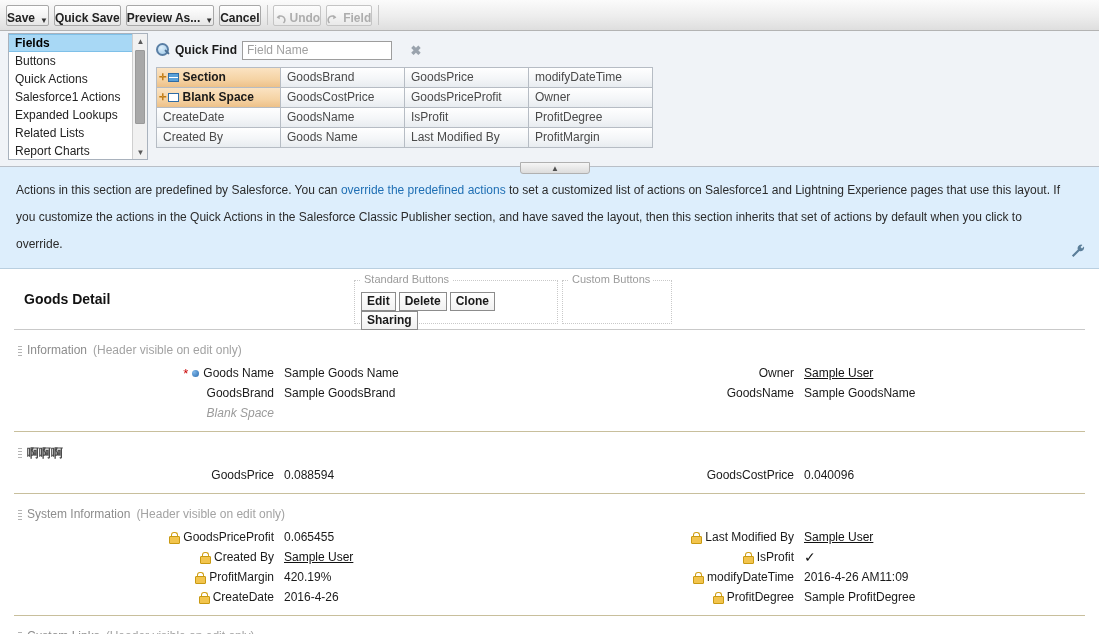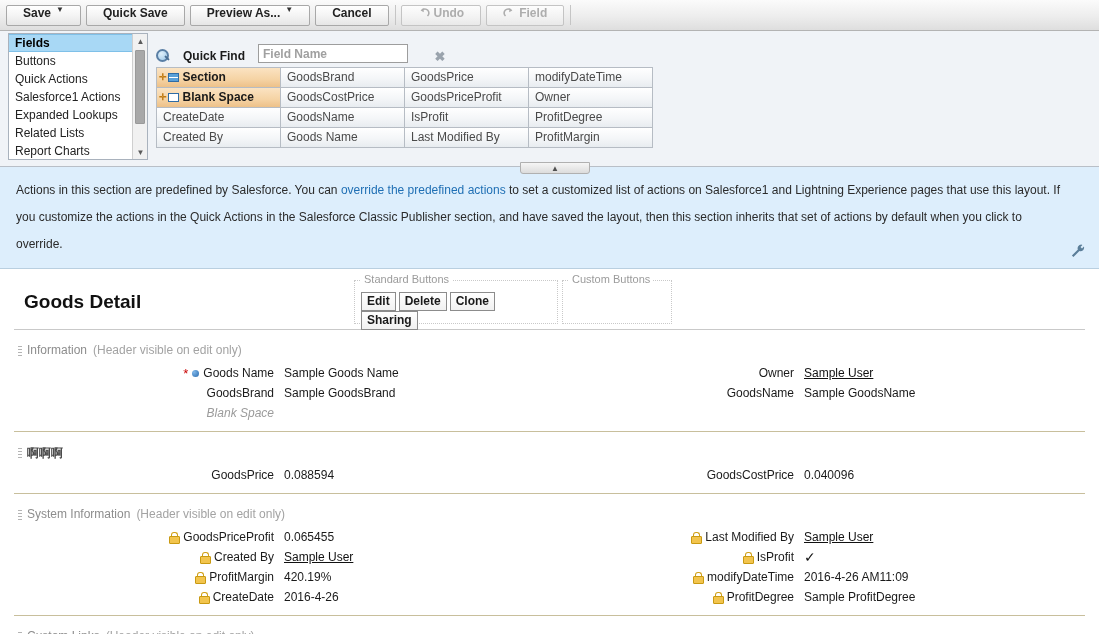--- a/index.html
+++ b/index.html
@@ -24,22 +24,22 @@
     gap: 0px;
   }
   .tbtn {
     height: 21px;
     background: linear-gradient(to bottom,#ffffff 0%, #f4f4f4 50%, #e6e6e6 100%);
     border: 1px solid #a8a8a8;
     border-radius: 2px;
     font-size: 12px;
     font-weight: bold;
     color: #222;
-    padding: 0 16px;
-    display: flex; align-items: flex-start;
+    padding: 0 0;
+    display: flex; align-items: flex-end;
     white-space: nowrap;
     cursor: pointer;
     margin-right: 5px;
   }
   .tbtn .caret {
     margin-left: 5px;
     font-size: 8px;
     color: #333;
     line-height: 1;
   }
@@ -117,22 +117,22 @@
 
   #palette-main {
     flex: 1;
     margin: 6px 8px 6px 8px;
     display: flex;
     flex-direction: column;
   }
   #quickfind-row {
     height: 26px;
     display: flex;
-    align-items: flex-end;
-    gap: 13px;
+    align-items: center;
+    gap: 5px;
   }
   .qf-mag {
     width: 14px; height: 14px; position: relative; display:inline-block;
   }
   .qf-mag::before{
     content:""; position:absolute; left:0; top:0; width:9px;height:9px;
     border:2px solid #5a7fa5; border-radius:50%;
     background: radial-gradient(circle at 35% 30%, #dff0fb, #9ec8e8);
   }
   .qf-mag::after{
@@ -143,21 +143,20 @@
     font-weight: bold; font-size: 12px; color: #1a1a1a; white-space:nowrap;
   }
   #qf-input {
     width: 150px; height: 19px;
     border: 1px solid #9d9d9d;
     font-size: 12px;
     padding: 0 4px;
     color: #333;
     background: #fff;
     font-family: "Liberation Sans", sans-serif;
-    font-weight: bold;
   }
   #qf-input::placeholder { color: #a0a0a0; }
   #qf-clear {
     width: 14px; height: 14px; margin-left: 12px;
     display:flex;align-items:center;justify-content:center;
     color:#9aa3ad; font-size:13px; font-weight:bold; cursor:pointer;
     line-height:1;
   }
 
   #field-grid {
@@ -250,21 +249,21 @@
     background: #fff;
   }
   #detail-head {
     display: flex;
     align-items: flex-start;
     padding: 14px 0 8px 10px;
     position: relative;
     height: 58px;
   }
   #detail-title {
-    font-size: 19px; font-weight: bold; color: #111;
+    font-size: 14px; font-weight: bold; color: #111;
     padding-top: 8px;
   }
   .btn-group {
     position: absolute;
     border: 1px dotted #c9c9c9;
     padding: 11px 6px 5px 6px;
   }
   .btn-group .grp-label {
     position: absolute; top: -8px; left: 6px;
     background: #fff; padding: 0 3px;

